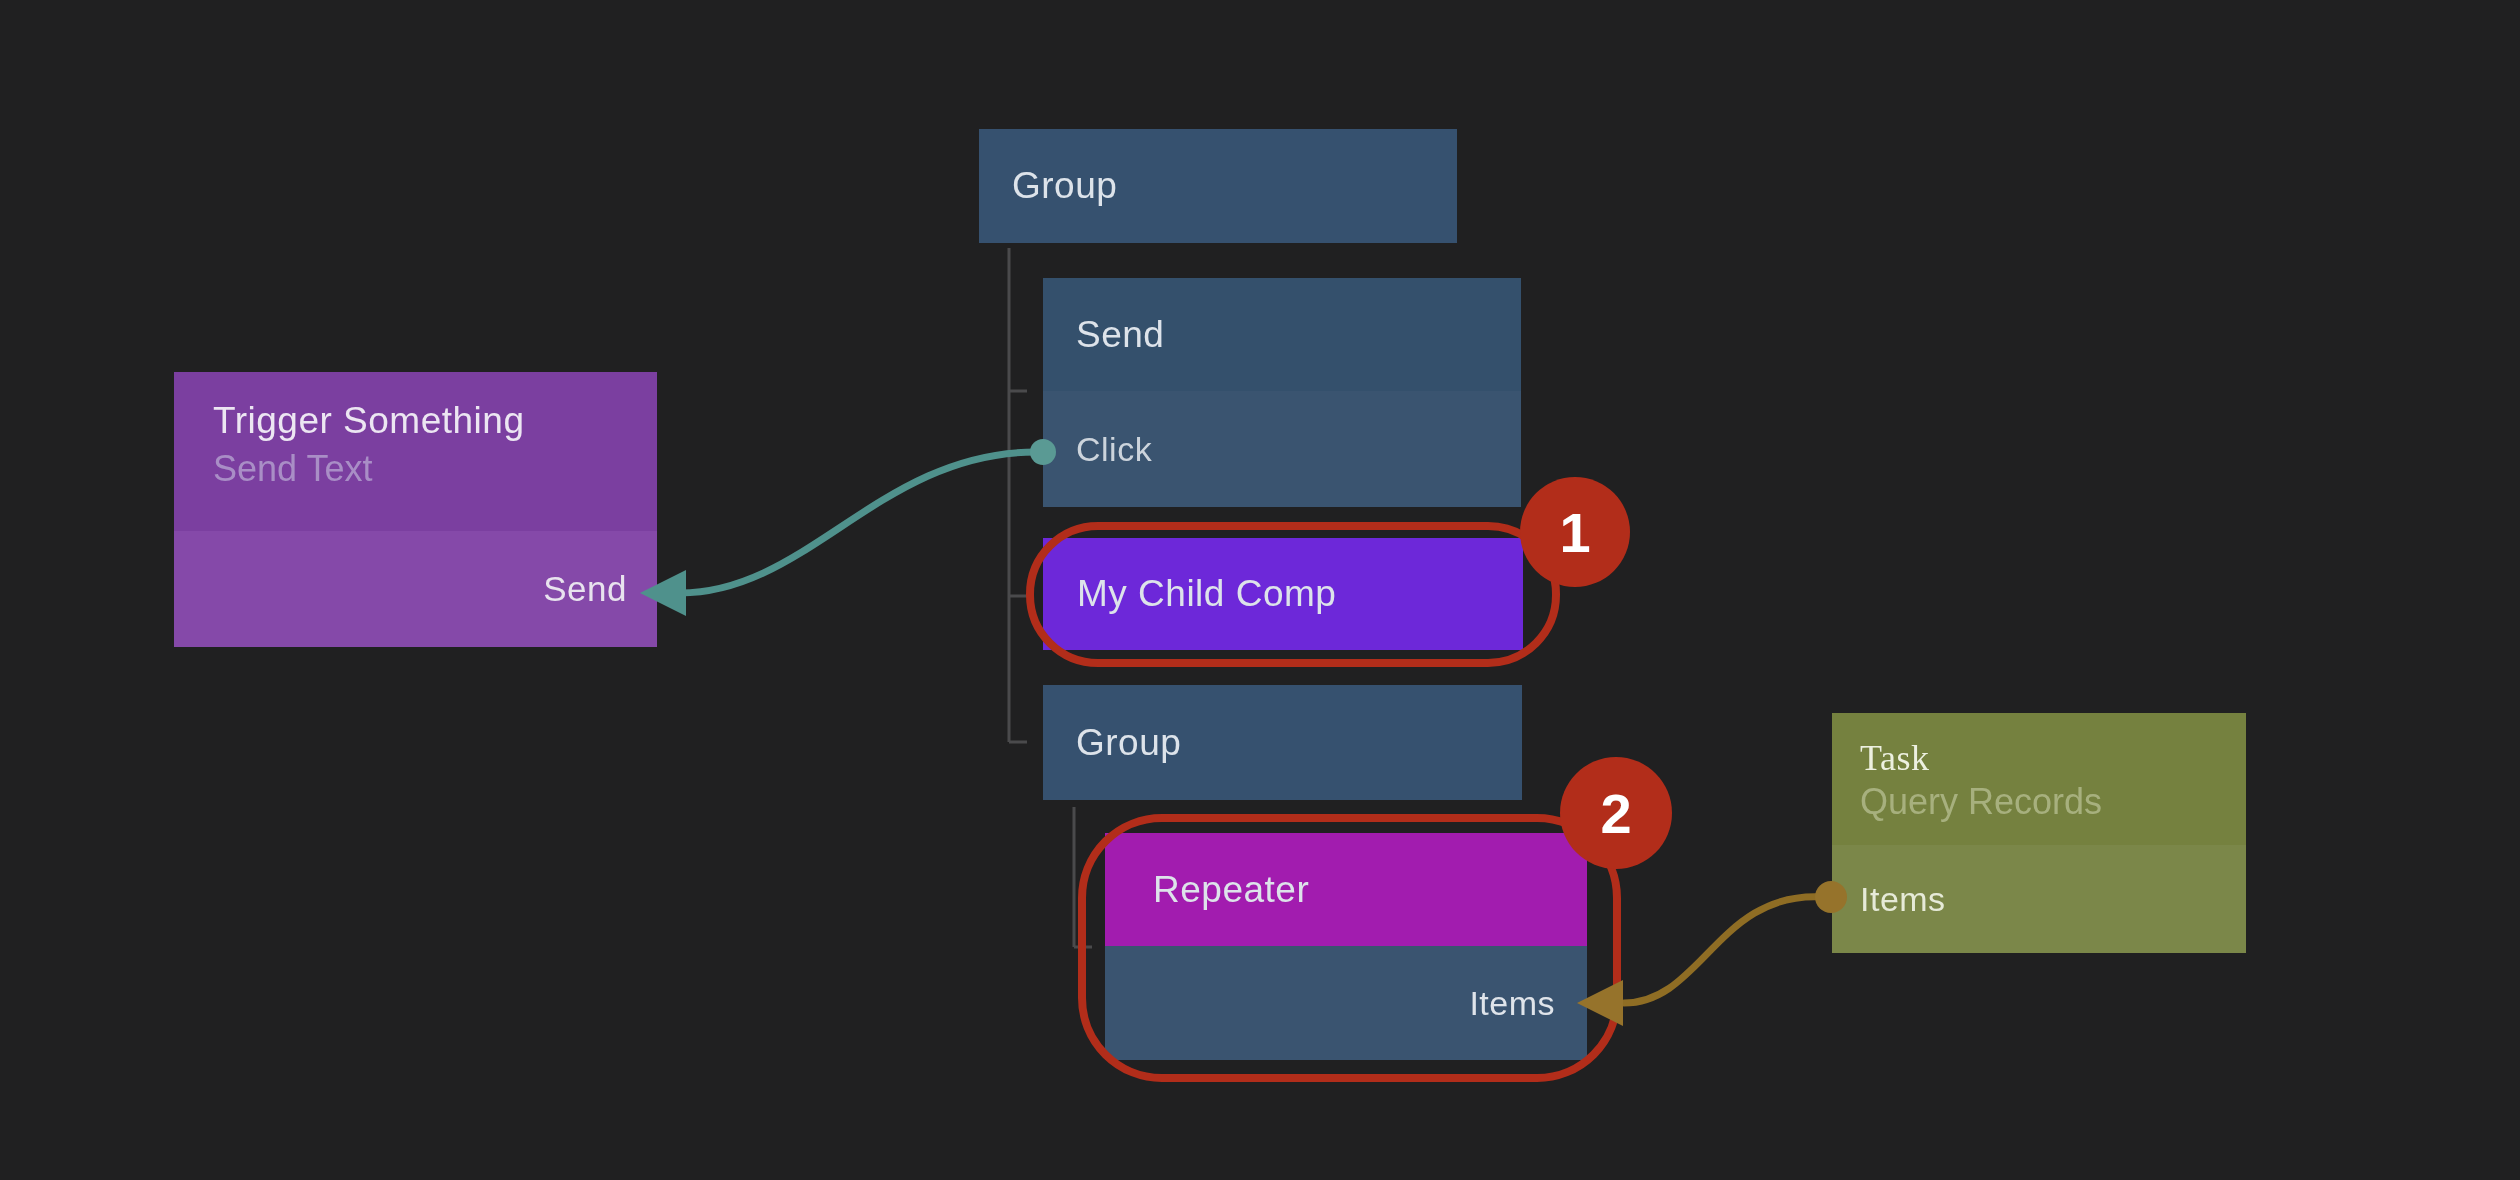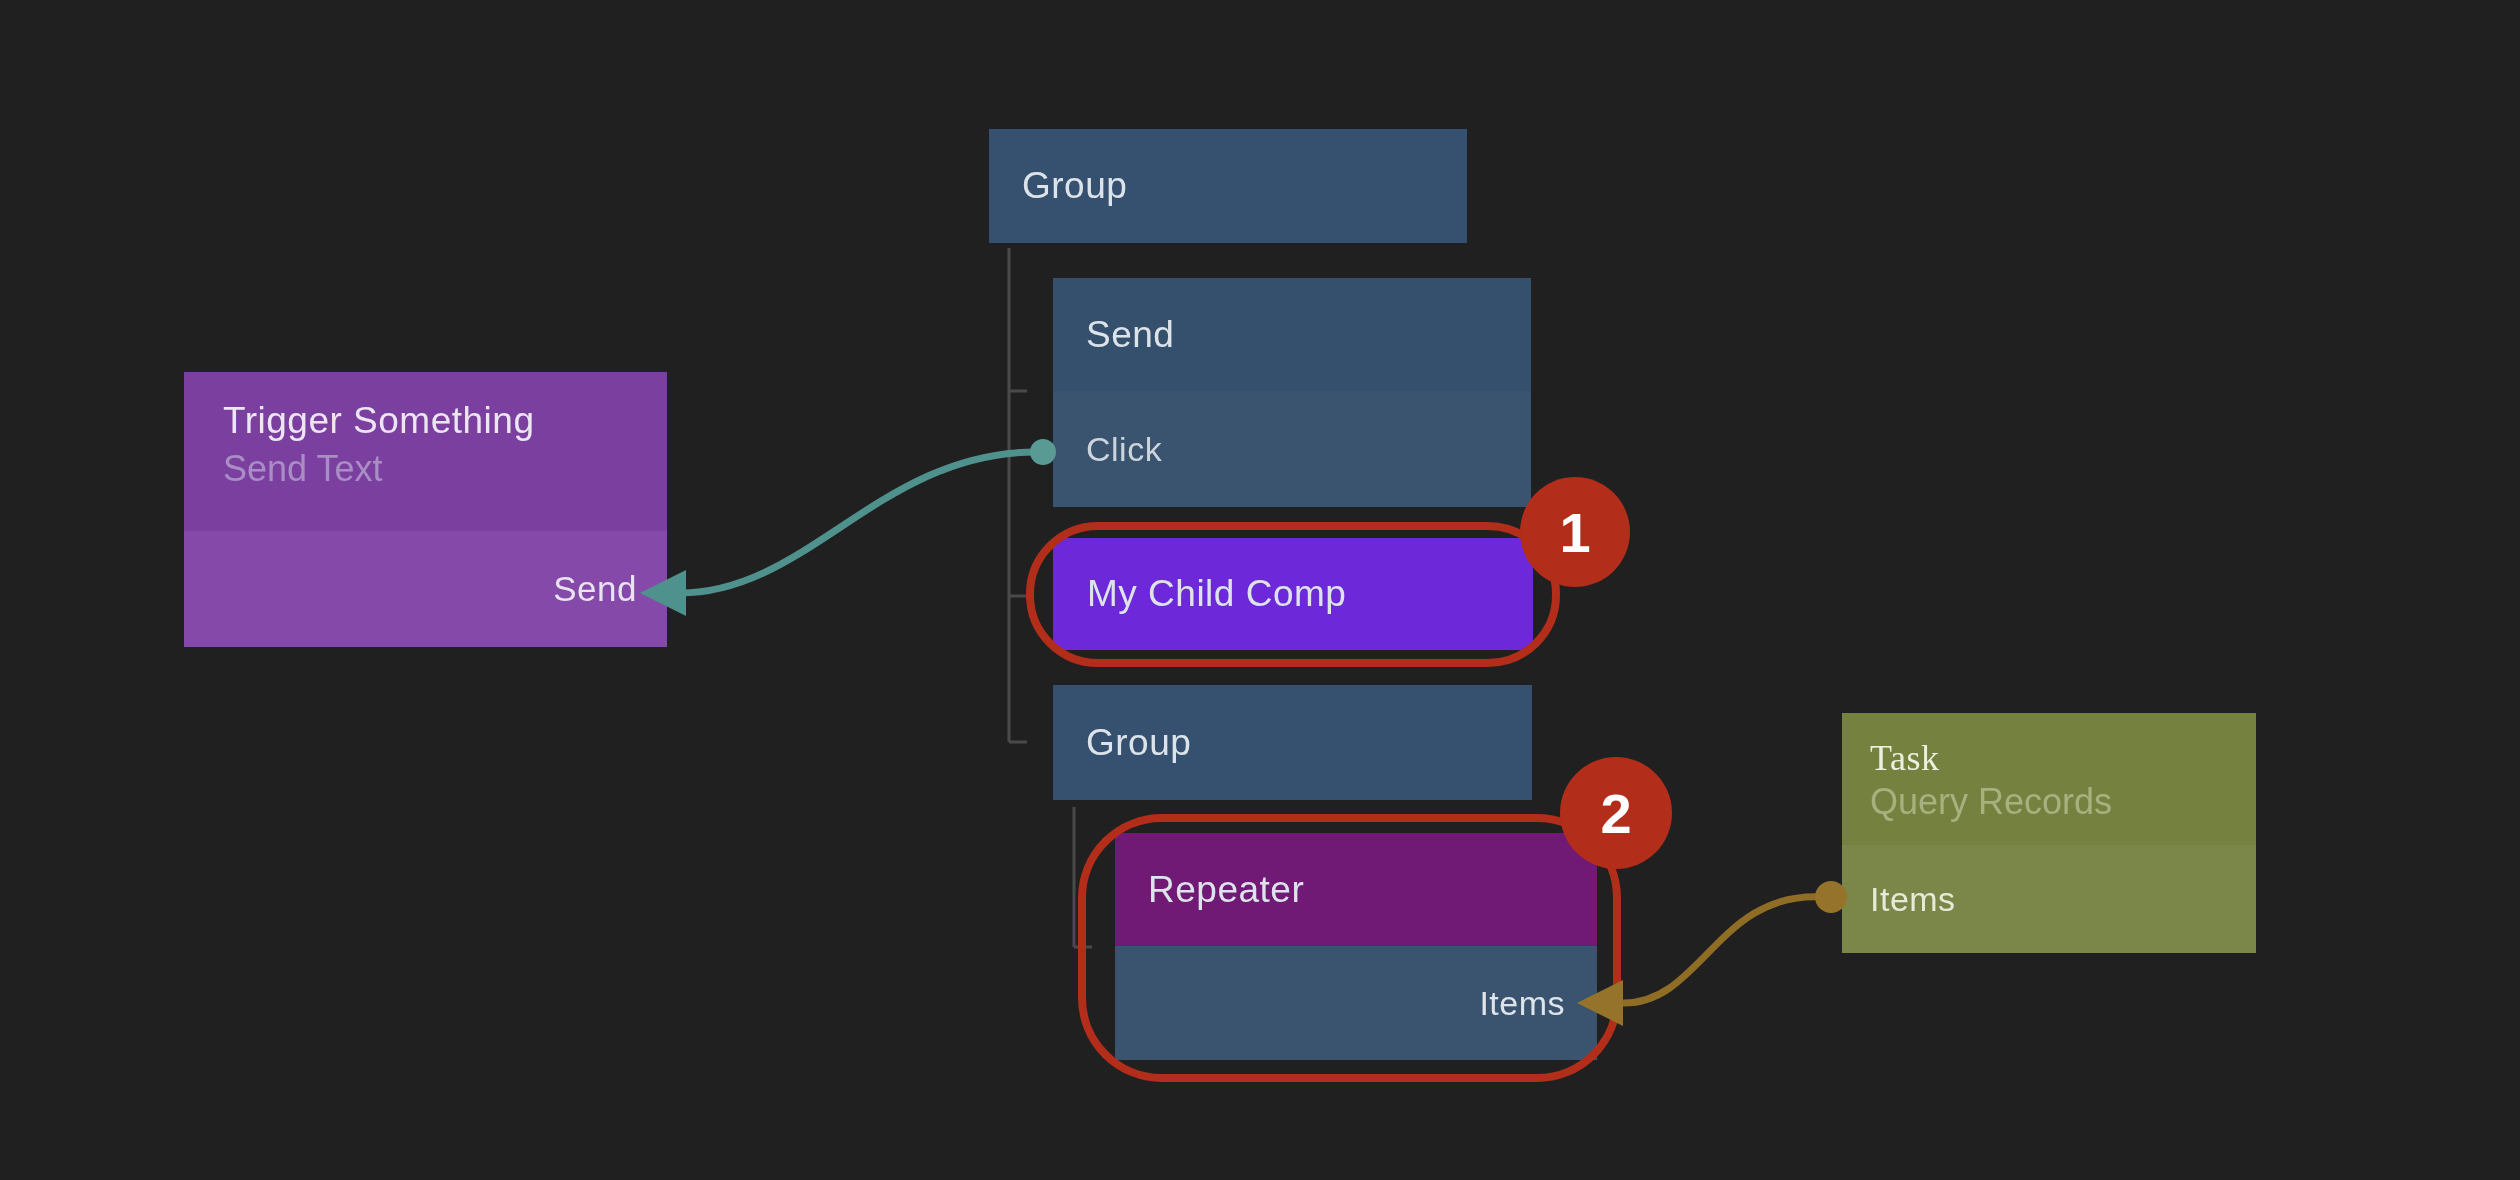--- a/index.html
+++ b/index.html
@@ -3,41 +3,41 @@
 <meta charset="utf-8">
 <style>
   html,body{margin:0;padding:0;background:#202021;}
   #canvas{
     position:relative;
     width:2520px;height:1180px;
     background:#202021;
     overflow:hidden;
     font-family:"Liberation Sans", sans-serif;
   }
-  .node{position:absolute;box-sizing:border-box;margin-left:10px;}
+  .node{position:absolute;box-sizing:border-box;}
   .node .hdr,.node .bdy{box-sizing:border-box;display:flex;flex-direction:column;justify-content:center;}
   .title{font-size:37px;color:#dde3ea;letter-spacing:0.5px;}
   .port{font-size:34px;color:#ccd4dc;letter-spacing:0.5px;}
 
   
   .n-group1{left:979px;top:129px;width:478px;height:114px;background:#36516f;}
   .n-group1 .hdr{height:114px;padding-left:33px;}
 
   .n-text{left:1043px;top:278px;width:478px;height:229px;}
   .n-text .hdr{height:113px;background:#34506c;padding-left:33px;}
   .n-text .bdy{height:116px;background:#3a5470;padding-left:33px;}
 
   .n-mychild{left:1043px;top:538px;width:480px;height:112px;background:#6d28d9;}
   .n-mychild .hdr{height:112px;padding-left:34px;}
 
   .n-group2{left:1043px;top:685px;width:479px;height:115px;background:#36516f;}
   .n-group2 .hdr{height:115px;padding-left:33px;}
 
   .n-repeater{left:1105px;top:833px;width:482px;height:227px;}
-  .n-repeater .hdr{height:113px;background:#701a75;padding-left:33px;}
+  .n-repeater .hdr{height:113px;background:#a21caf;padding-left:48px;}
   .n-repeater .bdy{height:114px;background:#3a5470;padding-right:32px;align-items:flex-end;}
   .n-repeater .port{color:#dfe4ea;}
 
   
   .n-trigger{left:174px;top:372px;width:483px;height:348px;}
   .n-trigger .hdr{height:159px;background:#7b3fa0;padding-left:39px;justify-content:flex-start;padding-top:24px;}
   .n-trigger .bdy{height:116px;background:#8549a9;padding-right:30px;align-items:flex-end;}
   .n-trigger .title{color:#ece6f2;font-size:37px;line-height:50px;}
   .n-trigger .subtitle{color:#a98ec6;font-size:36px;line-height:46px;}
   .n-trigger .port{color:#e8e3ee;font-size:35px;text-align:right;}

